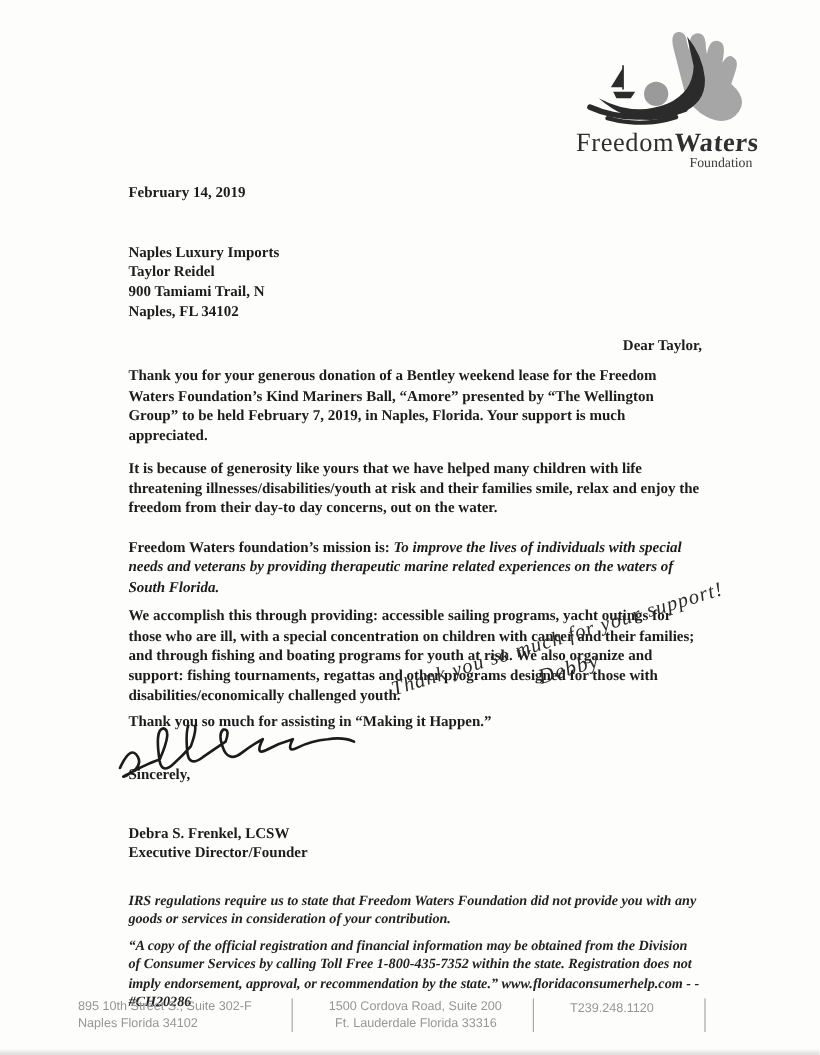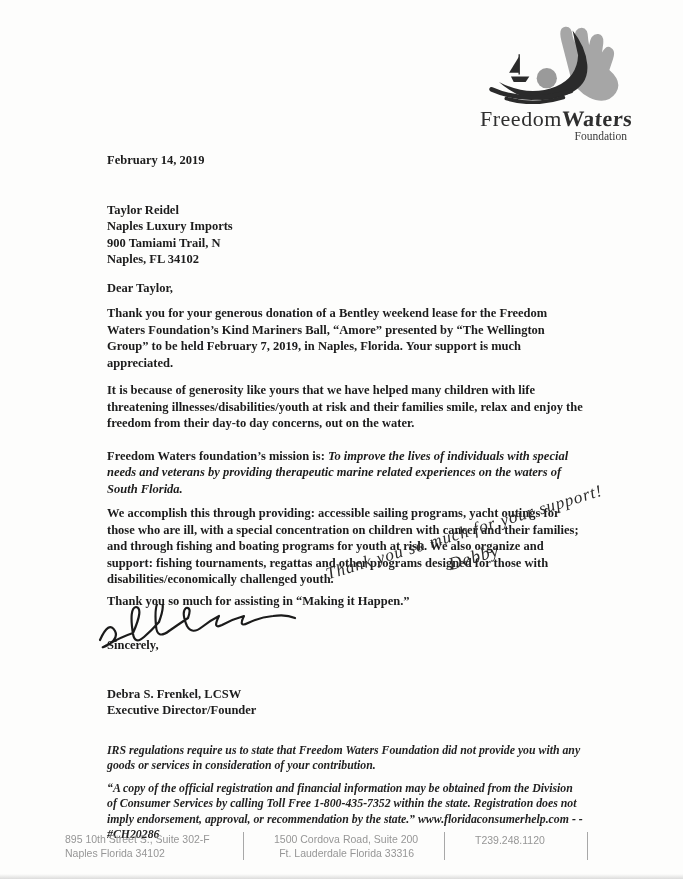--- a/index.html
+++ b/index.html
@@ -44,21 +44,21 @@
     left: 107px;
     top: 152px;
     width: 478px;
     font-size: 12.5px;
     line-height: 16.5px;
     color: #1c1c1c;
   }
   .letter-body p, .letter-body div.block { font-weight: 600; }
   .b-date      { margin-bottom: 33px; font-weight: 600; }
   .b-recipient { margin-bottom: 12px; font-weight: 600; }
-  .b-salutation{ margin-bottom: 9px;  font-weight: 600; }
+  .b-salutation{ margin-bottom: 9px;  font-weight: 600; text-align: right; }
   .b-p1 { margin-bottom: 11px; font-weight: 600; }
   .b-p2 { margin-bottom: 16px; font-weight: 600; }
   .b-p3 { margin-bottom: 8px;  font-weight: 600; }
   .b-p4 { margin-bottom: 5px;  font-weight: 600; }
   .b-p5 { margin-bottom: 28px; font-weight: 600; }
   .b-closing { margin-bottom: 32px; font-weight: 600; }
   .b-signer  { margin-bottom: 10px; font-weight: 700; }
   .em-q  { }
   .em-bi { font-style: italic; font-weight: 700; }
 
@@ -157,22 +157,22 @@
     <div class="logo-wordmark">
       <span class="w1">Freedom</span><span class="w2">Waters</span>
     </div>
     <div class="logo-sub">Foundation</div>
   </div>
 
   <div class="letter-body">
     <div class="b-date">February 14, 2019</div>
 
     <div class="b-recipient">
+      <div>Naples Luxury Imports</div>
       <div>Taylor Reidel</div>
-      <div>Naples Luxury Imports</div>
       <div>900 Tamiami Trail, N</div>
       <div>Naples, FL 34102</div>
     </div>
 
     <div class="b-salutation block">Dear Taylor,</div>
 
     <p class="b-p1"><span>Thank you for your generous donation of a Bentley weekend lease for the Freedom Waters Foundation’s Kind Mariners Ball, </span><span class="em-q">“Amore” presented by “The Wellington Group”</span><span> to be held February 7, 2019, in Naples, Florida.  Your support is much appreciated.</span></p>
 
     <p class="b-p2">It is because of generosity like yours that we have helped many children with life threatening illnesses/disabilities/youth at risk and their families smile, relax and enjoy the freedom from their day-to day concerns, out on the water.</p>
 

